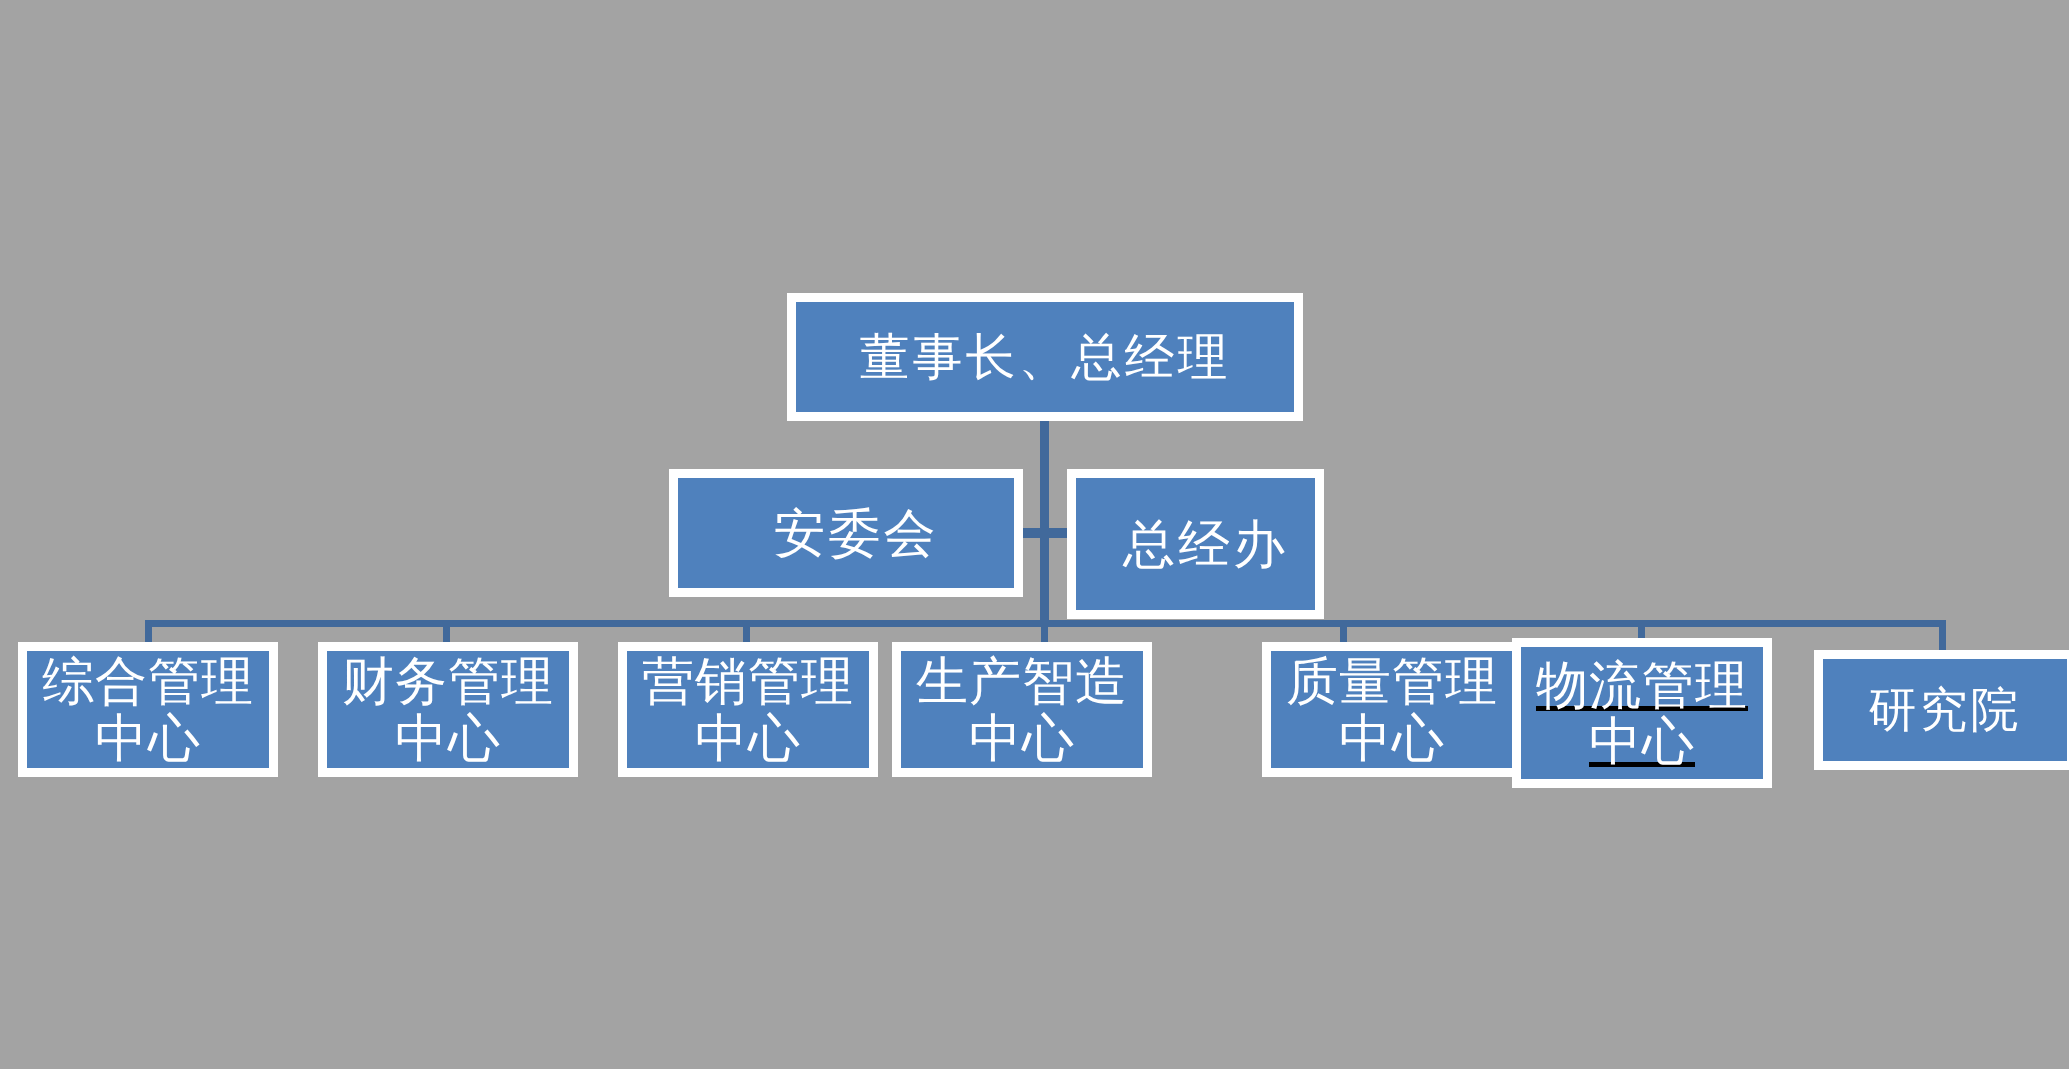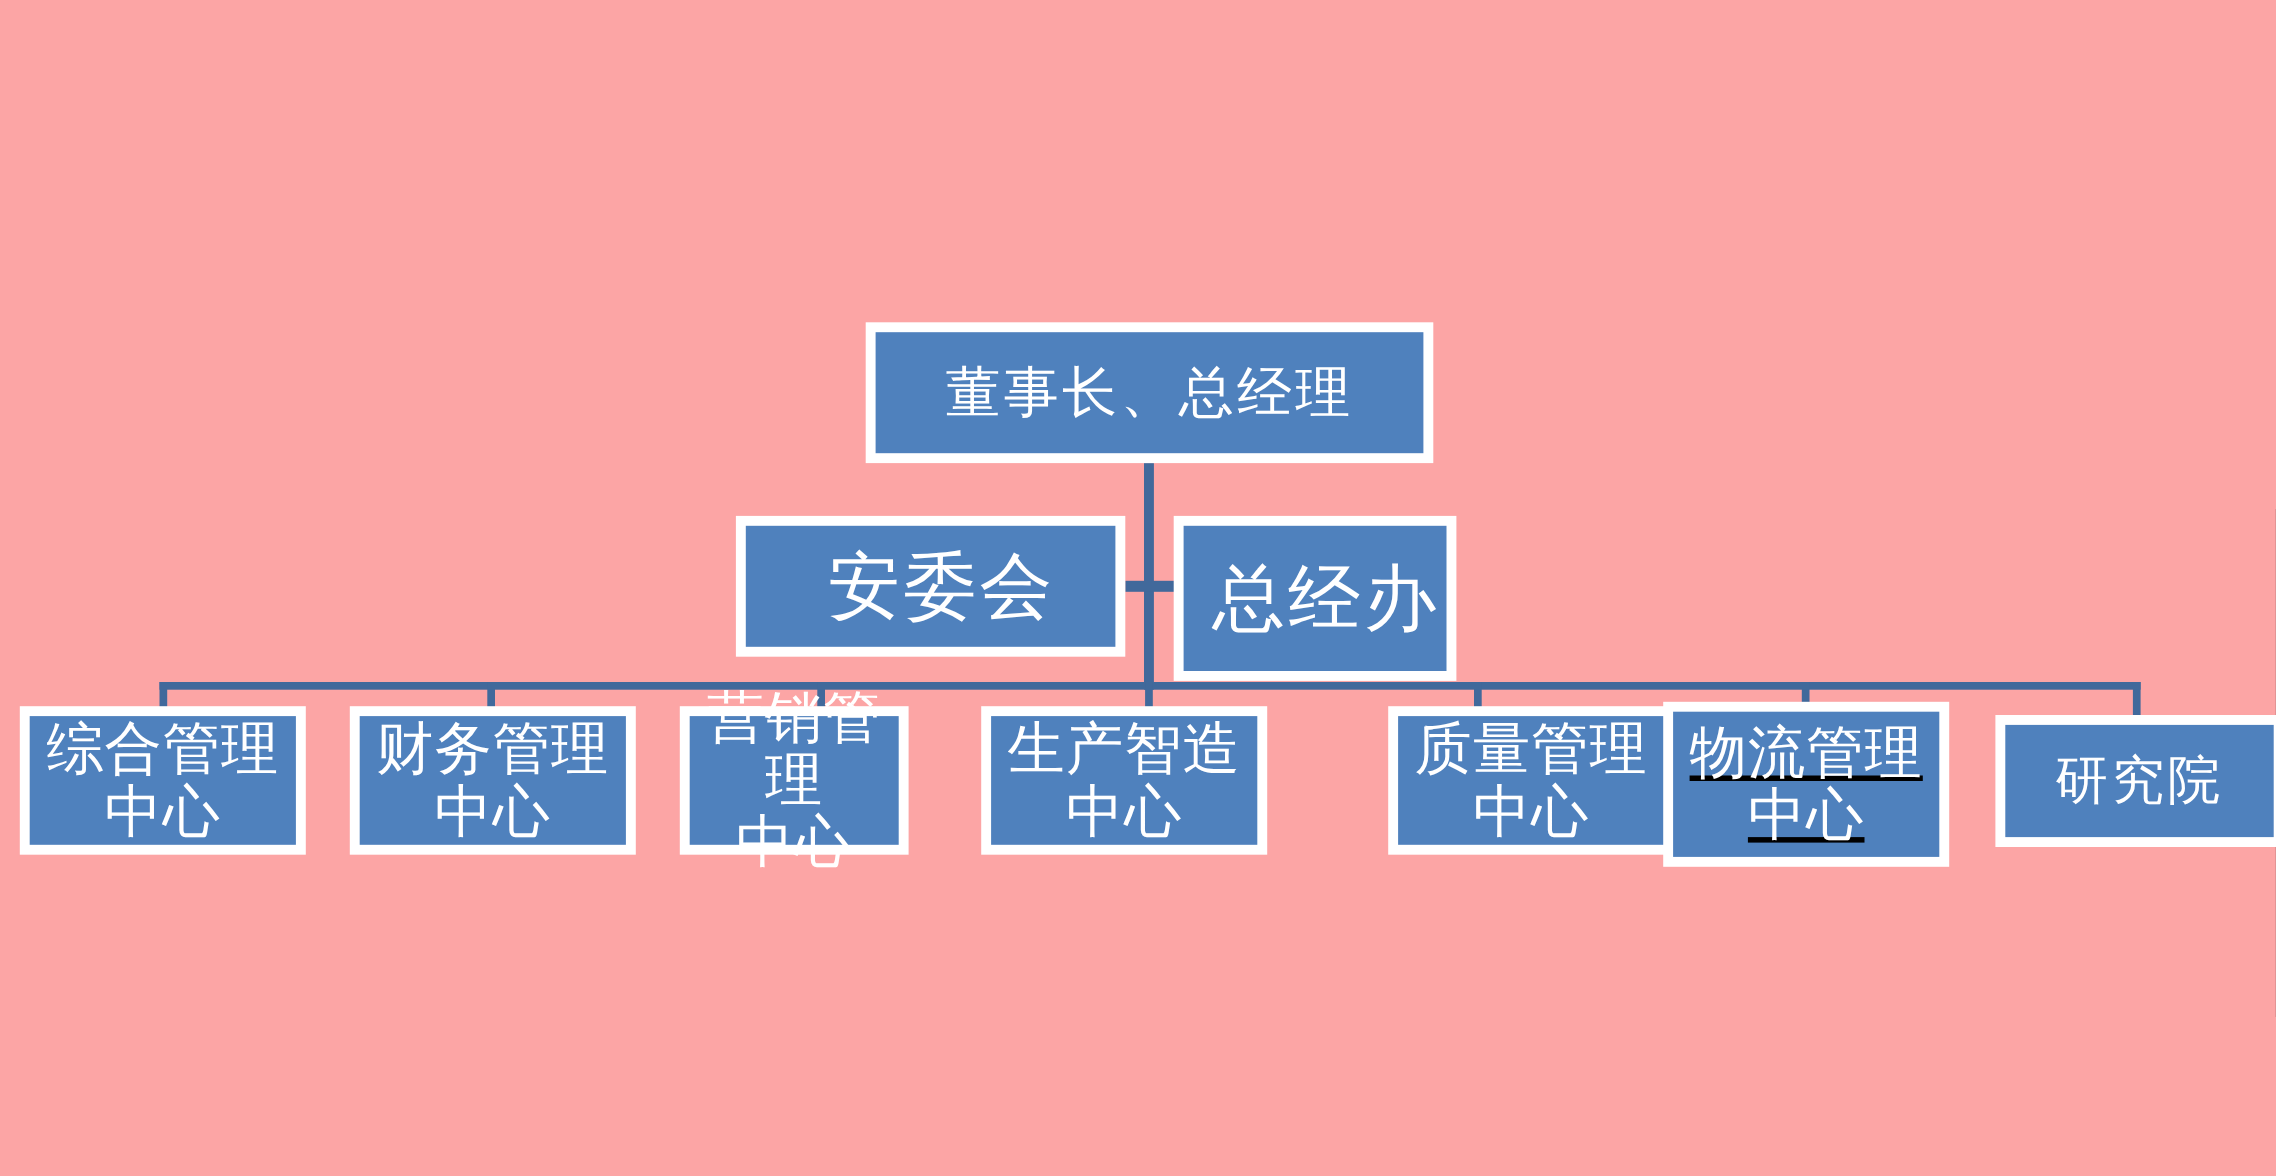--- a/index.html
+++ b/index.html
@@ -4,21 +4,21 @@
 <style>
   html, body {
     margin: 0;
     padding: 0;
     background: #000000;
   }
   #canvas {
     position: relative;
     width: 2069px;
     height: 1069px;
-    background: #fca5a5;
+    background: #a3a3a3;
     overflow: hidden;
     font-family: "DejaVu Serif", "Liberation Serif", serif;
   }
 
   
   .line {
     position: absolute;
     background: #41699B;
   }
 
@@ -41,21 +41,21 @@
   }
   .node .label {
     color: #FFFFFF;
     font-size: 46px;
     line-height: 1.08;
     letter-spacing: 2px;
     white-space: pre-line;
     font-weight: 400;
   }
   .node.top .label   { font-size: 50px; letter-spacing: 3px; }
-  .node.mid .label   { font-size: 66px; letter-spacing: 3px; margin-left: 20px; }
+  .node.mid .label   { font-size: 52px; letter-spacing: 3px; margin-left: 20px; }
   .node.leaf .label  { font-size: 52px; letter-spacing: 1px; }
   .node.wide .label  { font-size: 48px; letter-spacing: 3px; }
 </style>
 </head>
 <body>
 
 <div id="canvas">
 
   <div class="line" style="left:1040px; top:421px; width:9px; height:206px;"></div>
 
@@ -96,21 +96,21 @@
     </div>
   </div>
 
   <div class="node leaf" style="left:318px; top:642px; width:260px; height:135px;">
     <div class="fill">
       <span class="label">财务管理
 中心</span>
     </div>
   </div>
 
-  <div class="node leaf" style="left:618px; top:642px; width:208px; height:135px;">
+  <div class="node leaf" style="left:618px; top:642px; width:260px; height:135px;">
     <div class="fill">
       <span class="label">营销管理
 中心</span>
     </div>
   </div>
 
   <div class="node leaf" style="left:892px; top:642px; width:260px; height:135px;">
     <div class="fill">
       <span class="label">生产智造
 中心</span>

